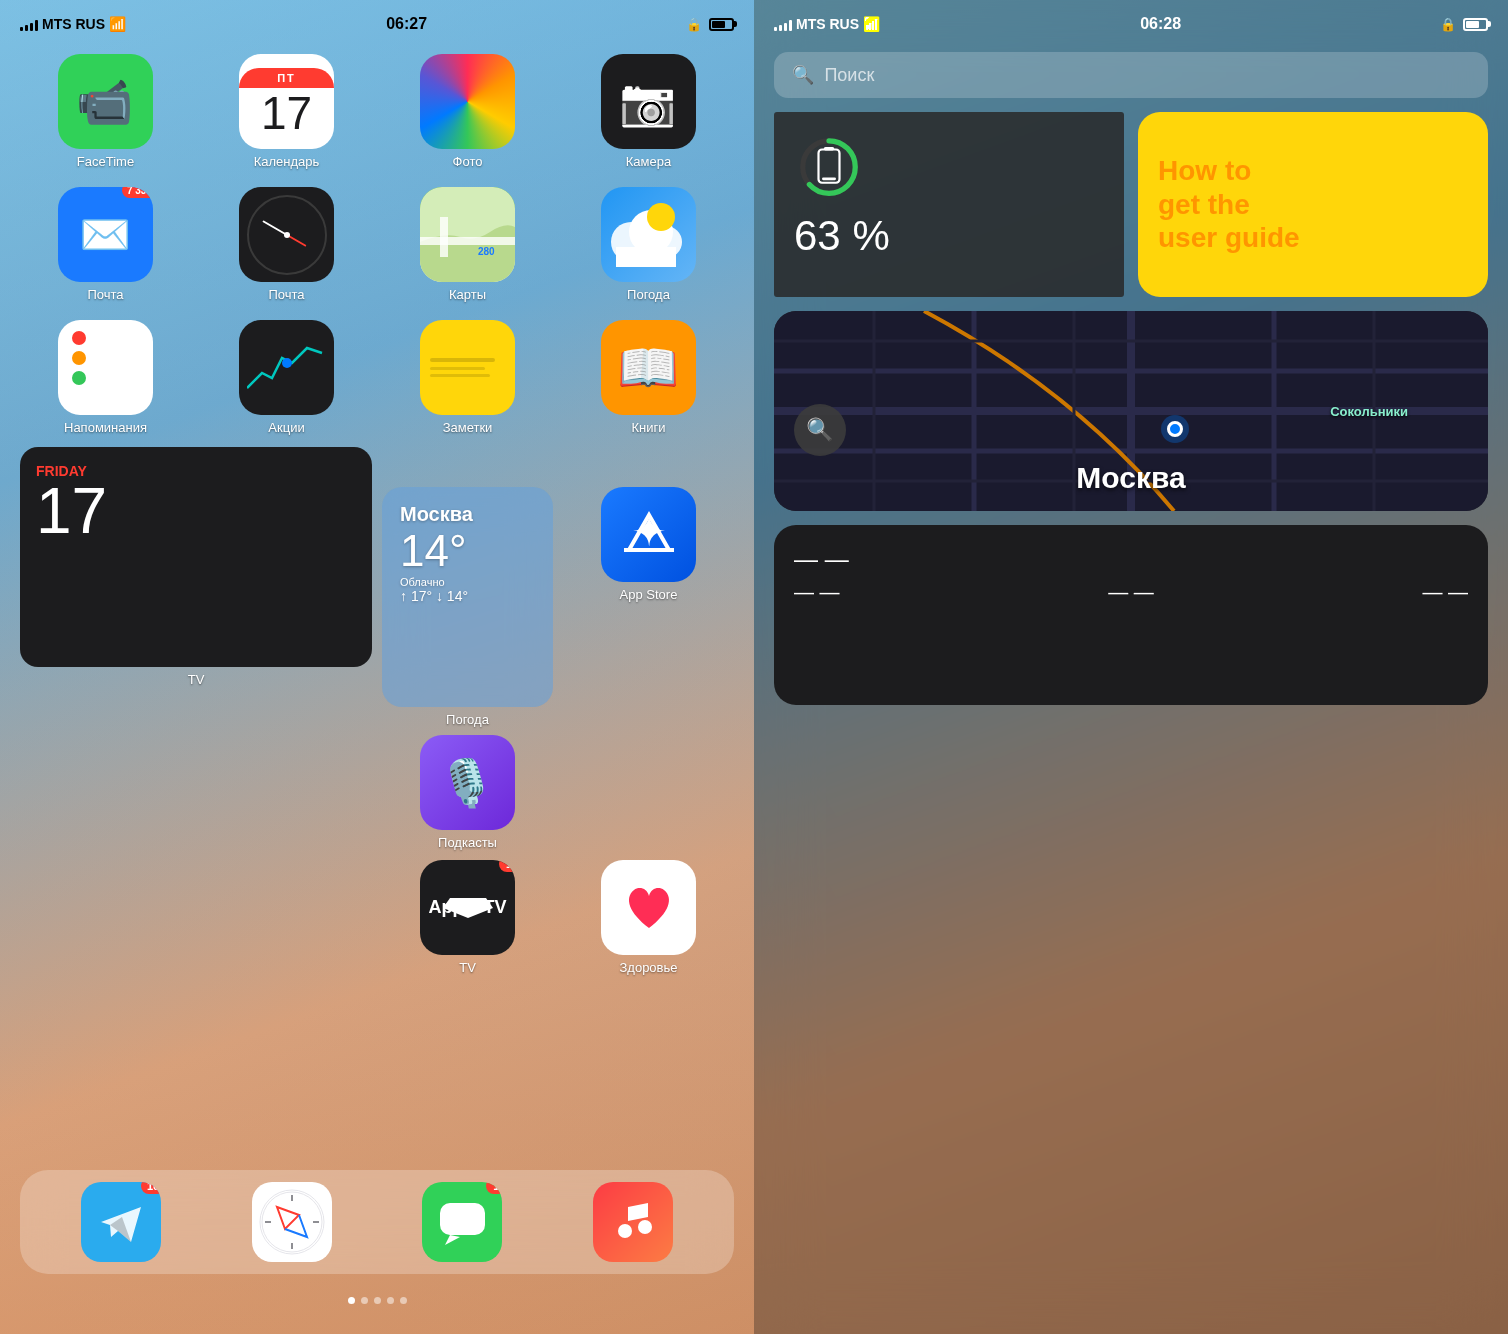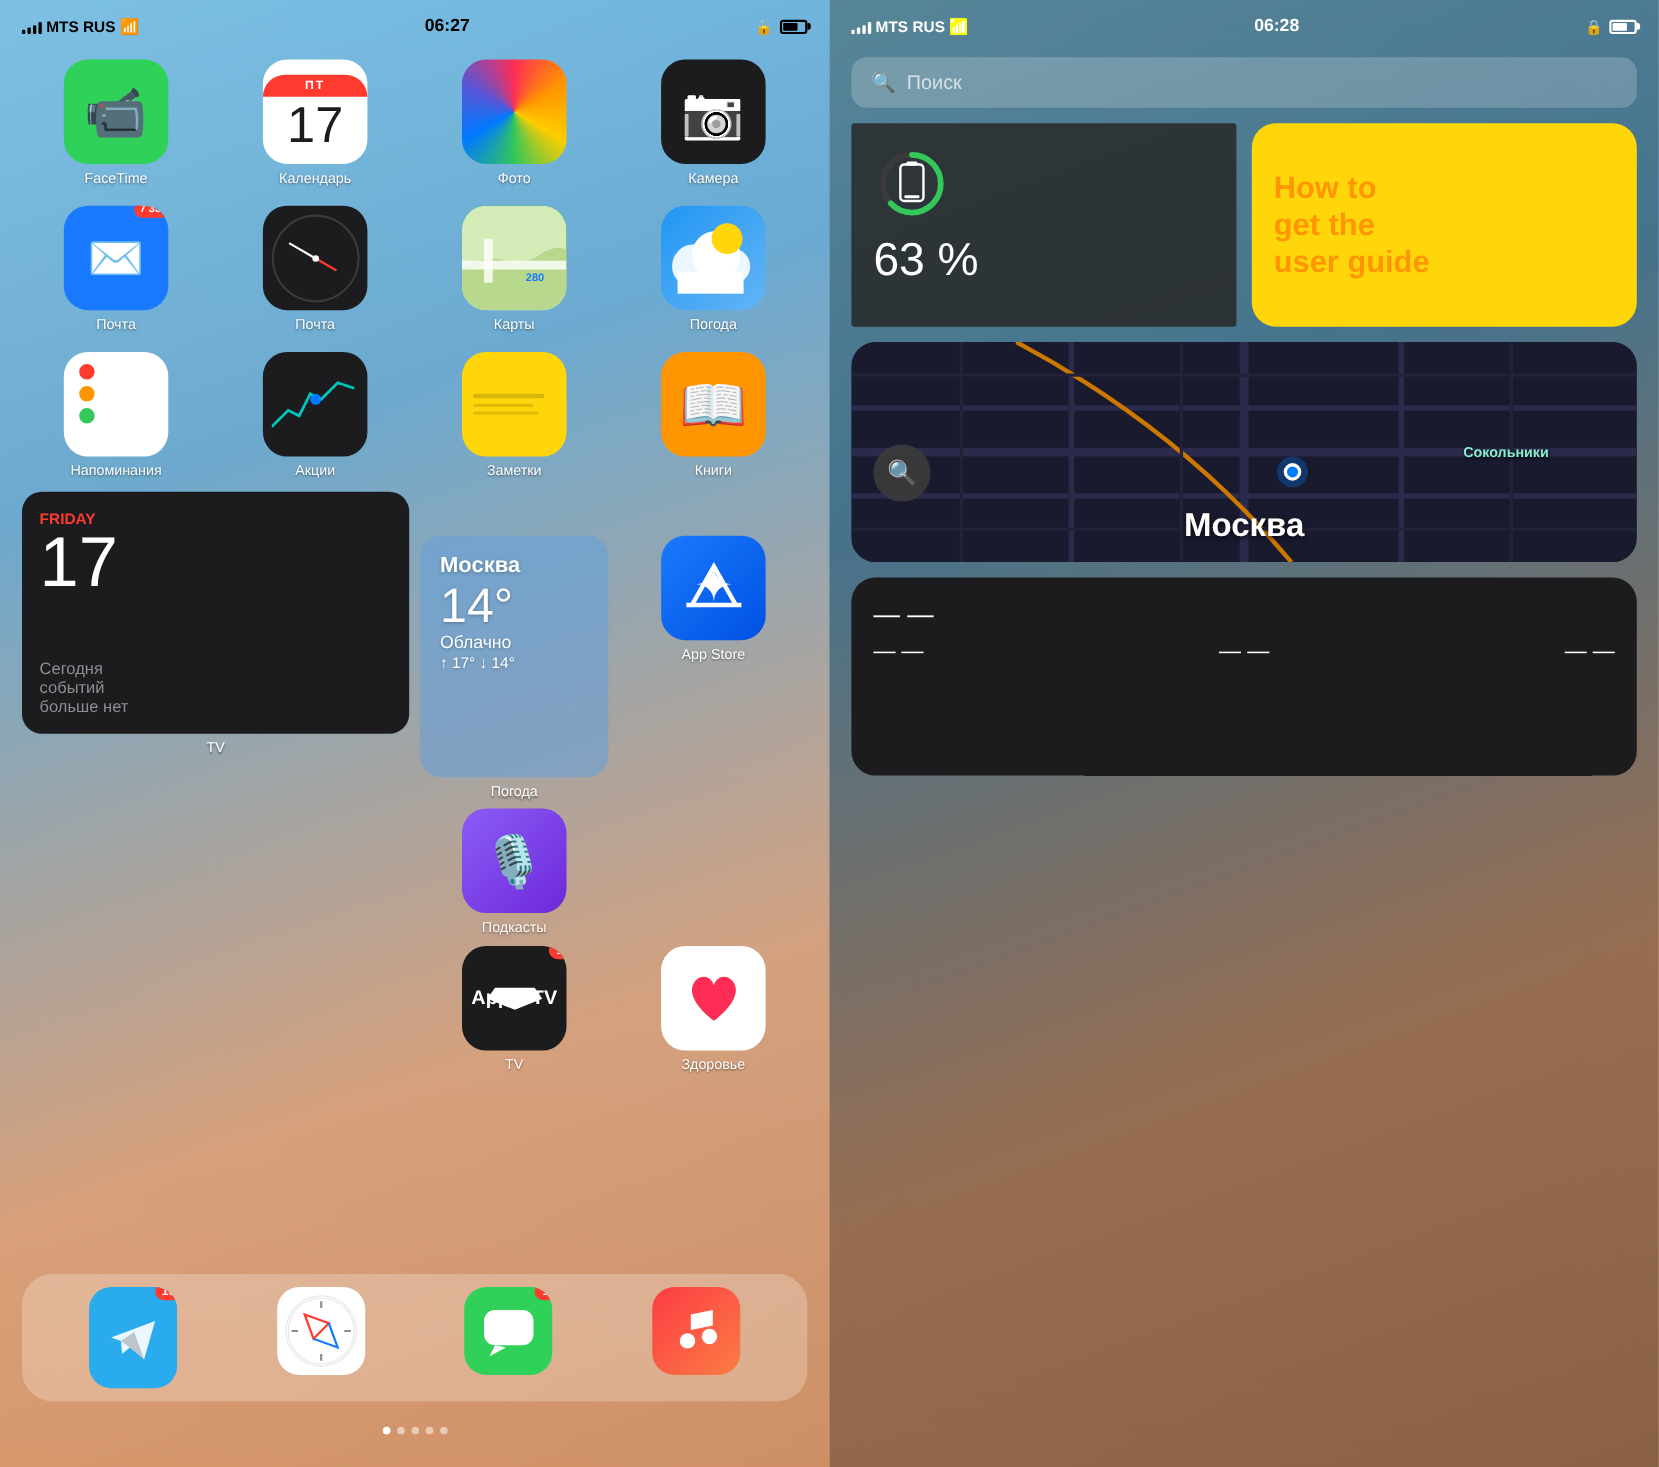--- a/index.html
+++ b/index.html
@@ -121,21 +121,21 @@
     .weather-widget {
       background: rgba(100,160,220,0.55);
       backdrop-filter: blur(20px);
       border-radius: 20px;
       padding: 16px 18px;
       color: #fff;
       text-shadow: 0 1px 3px rgba(0,0,0,0.3);
     }
     .weather-city { font-size: 20px; font-weight: 600; }
     .weather-temp { font-size: 44px; font-weight: 300; }
-    .weather-desc { font-size: 16px; }
+    .weather-desc { font-size: 11px; }
     .weather-range { font-size: 14px; }
 
     
     .cal-widget {
       background: #1c1c1e;
       border-radius: 18px;
       padding: 16px;
       color: #fff;
       height: 220px;
       display: flex;
@@ -601,21 +601,20 @@
     </div>
 
   </div>
 
   <div style="position:relative;z-index:10;padding:0 20px;display:grid;grid-template-columns:1fr 1fr 1fr 1fr;gap:18px 10px;margin-top:2px;">
 
     <div style="grid-column: span 2;">
       <div class="cal-widget">
         <div class="day-name">FRIDAY</div>
         <div class="day-num">17</div>
-        <div class="no-events">Сегодня<br>событий<br>больше нет</div>
       </div>
       <span class="app-label" style="display:block;text-align:center;margin-top:5px;">TV</span>
     </div>
 
   </div>
 
   <div style="position:relative;z-index:10;padding:0 20px;display:grid;grid-template-columns:1fr 1fr 1fr 1fr;gap:10px;margin-top:-200px;">
 
     <div style="grid-column:span 2;visibility:hidden;height:220px;"></div>
 
@@ -686,21 +685,21 @@
     <div class="page-dot active"></div>
     <div class="page-dot"></div>
     <div class="page-dot"></div>
     <div class="page-dot"></div>
     <div class="page-dot"></div>
   </div>
 
   <div class="dock">
 
     <div class="app-icon">
-      <div class="app-icon-img" style="background:#2AABEE;width:80px;height:92px;border-radius:20px;position:relative;">
+      <div class="app-icon-img" style="background:#2AABEE;width:80px;height:80px;border-radius:20px;position:relative;">
         <svg width="50" height="50" viewBox="0 0 50 50">
             <path d="M5 25 L45 10 L35 45 L22 34 L15 40 L14 28 Z" fill="white" opacity="0.9"></path>
             <path d="M14 28 L22 34 L35 45 L26 20Z" fill="rgba(0,0,0,0.2)"></path>
           </svg>
         <span class="badge">10</span>
       </div>
     </div>
 
     <div class="app-icon">
       <div class="app-icon-img" style="background:#fff;width:80px;height:80px;border-radius:20px;">

